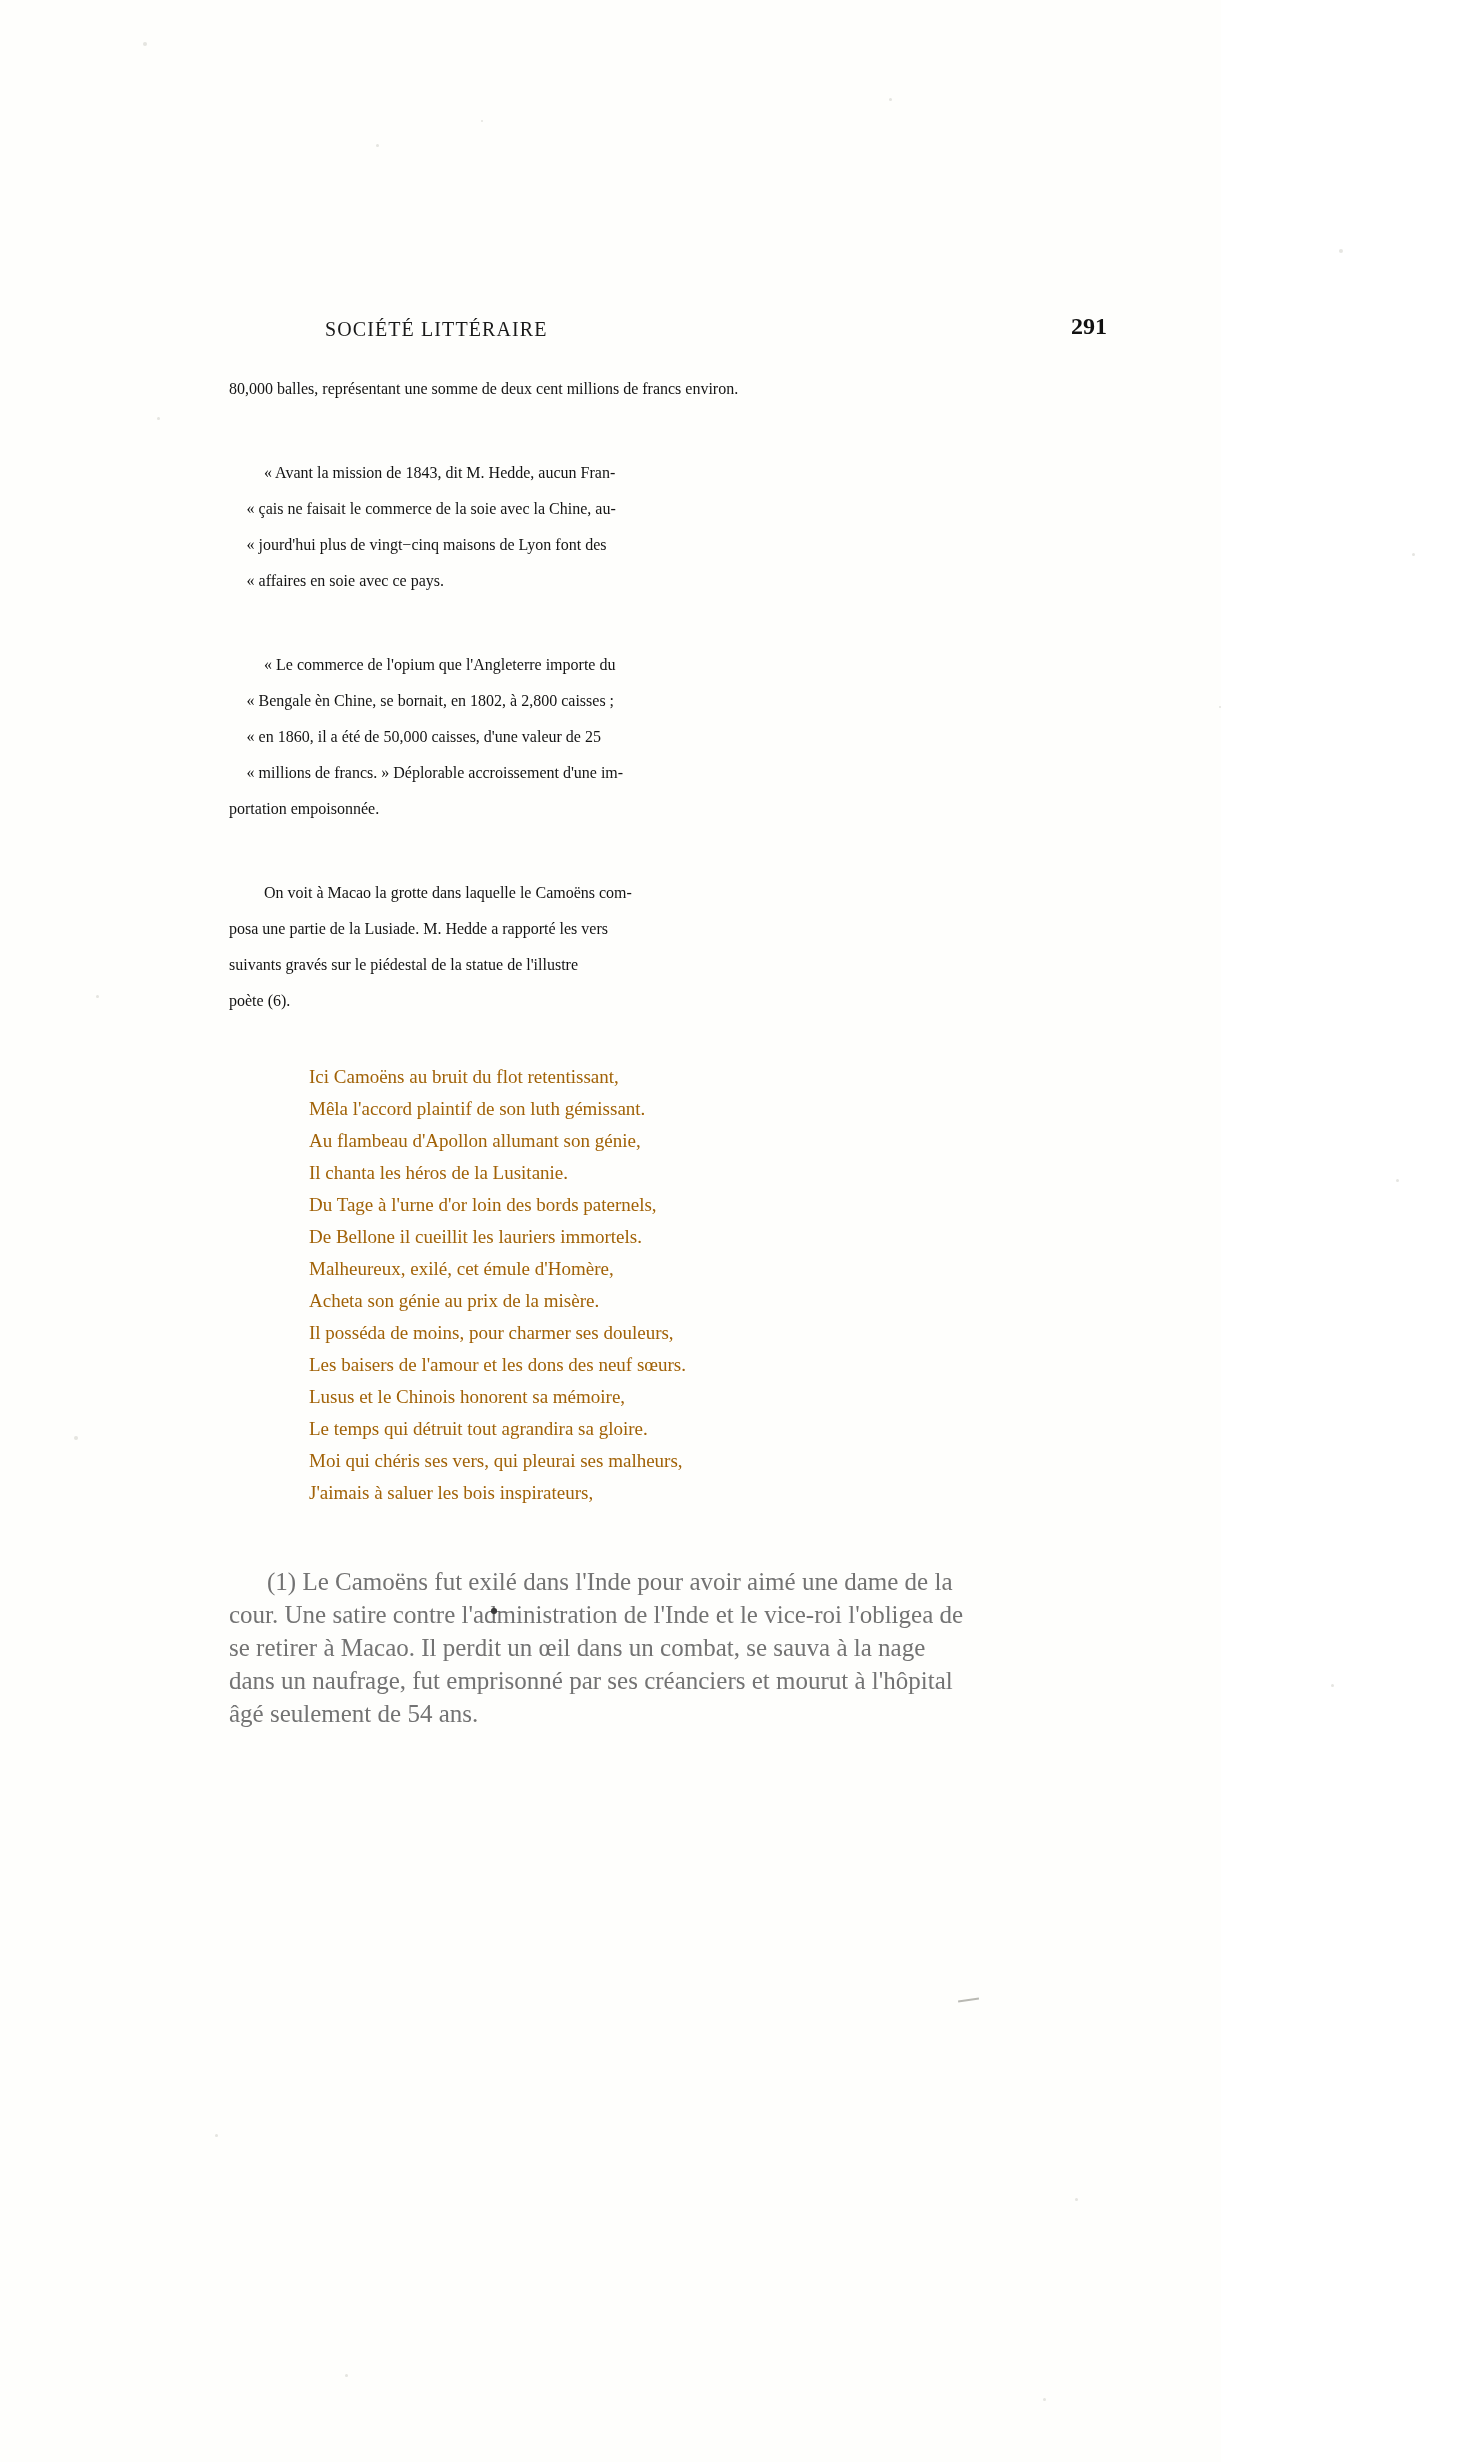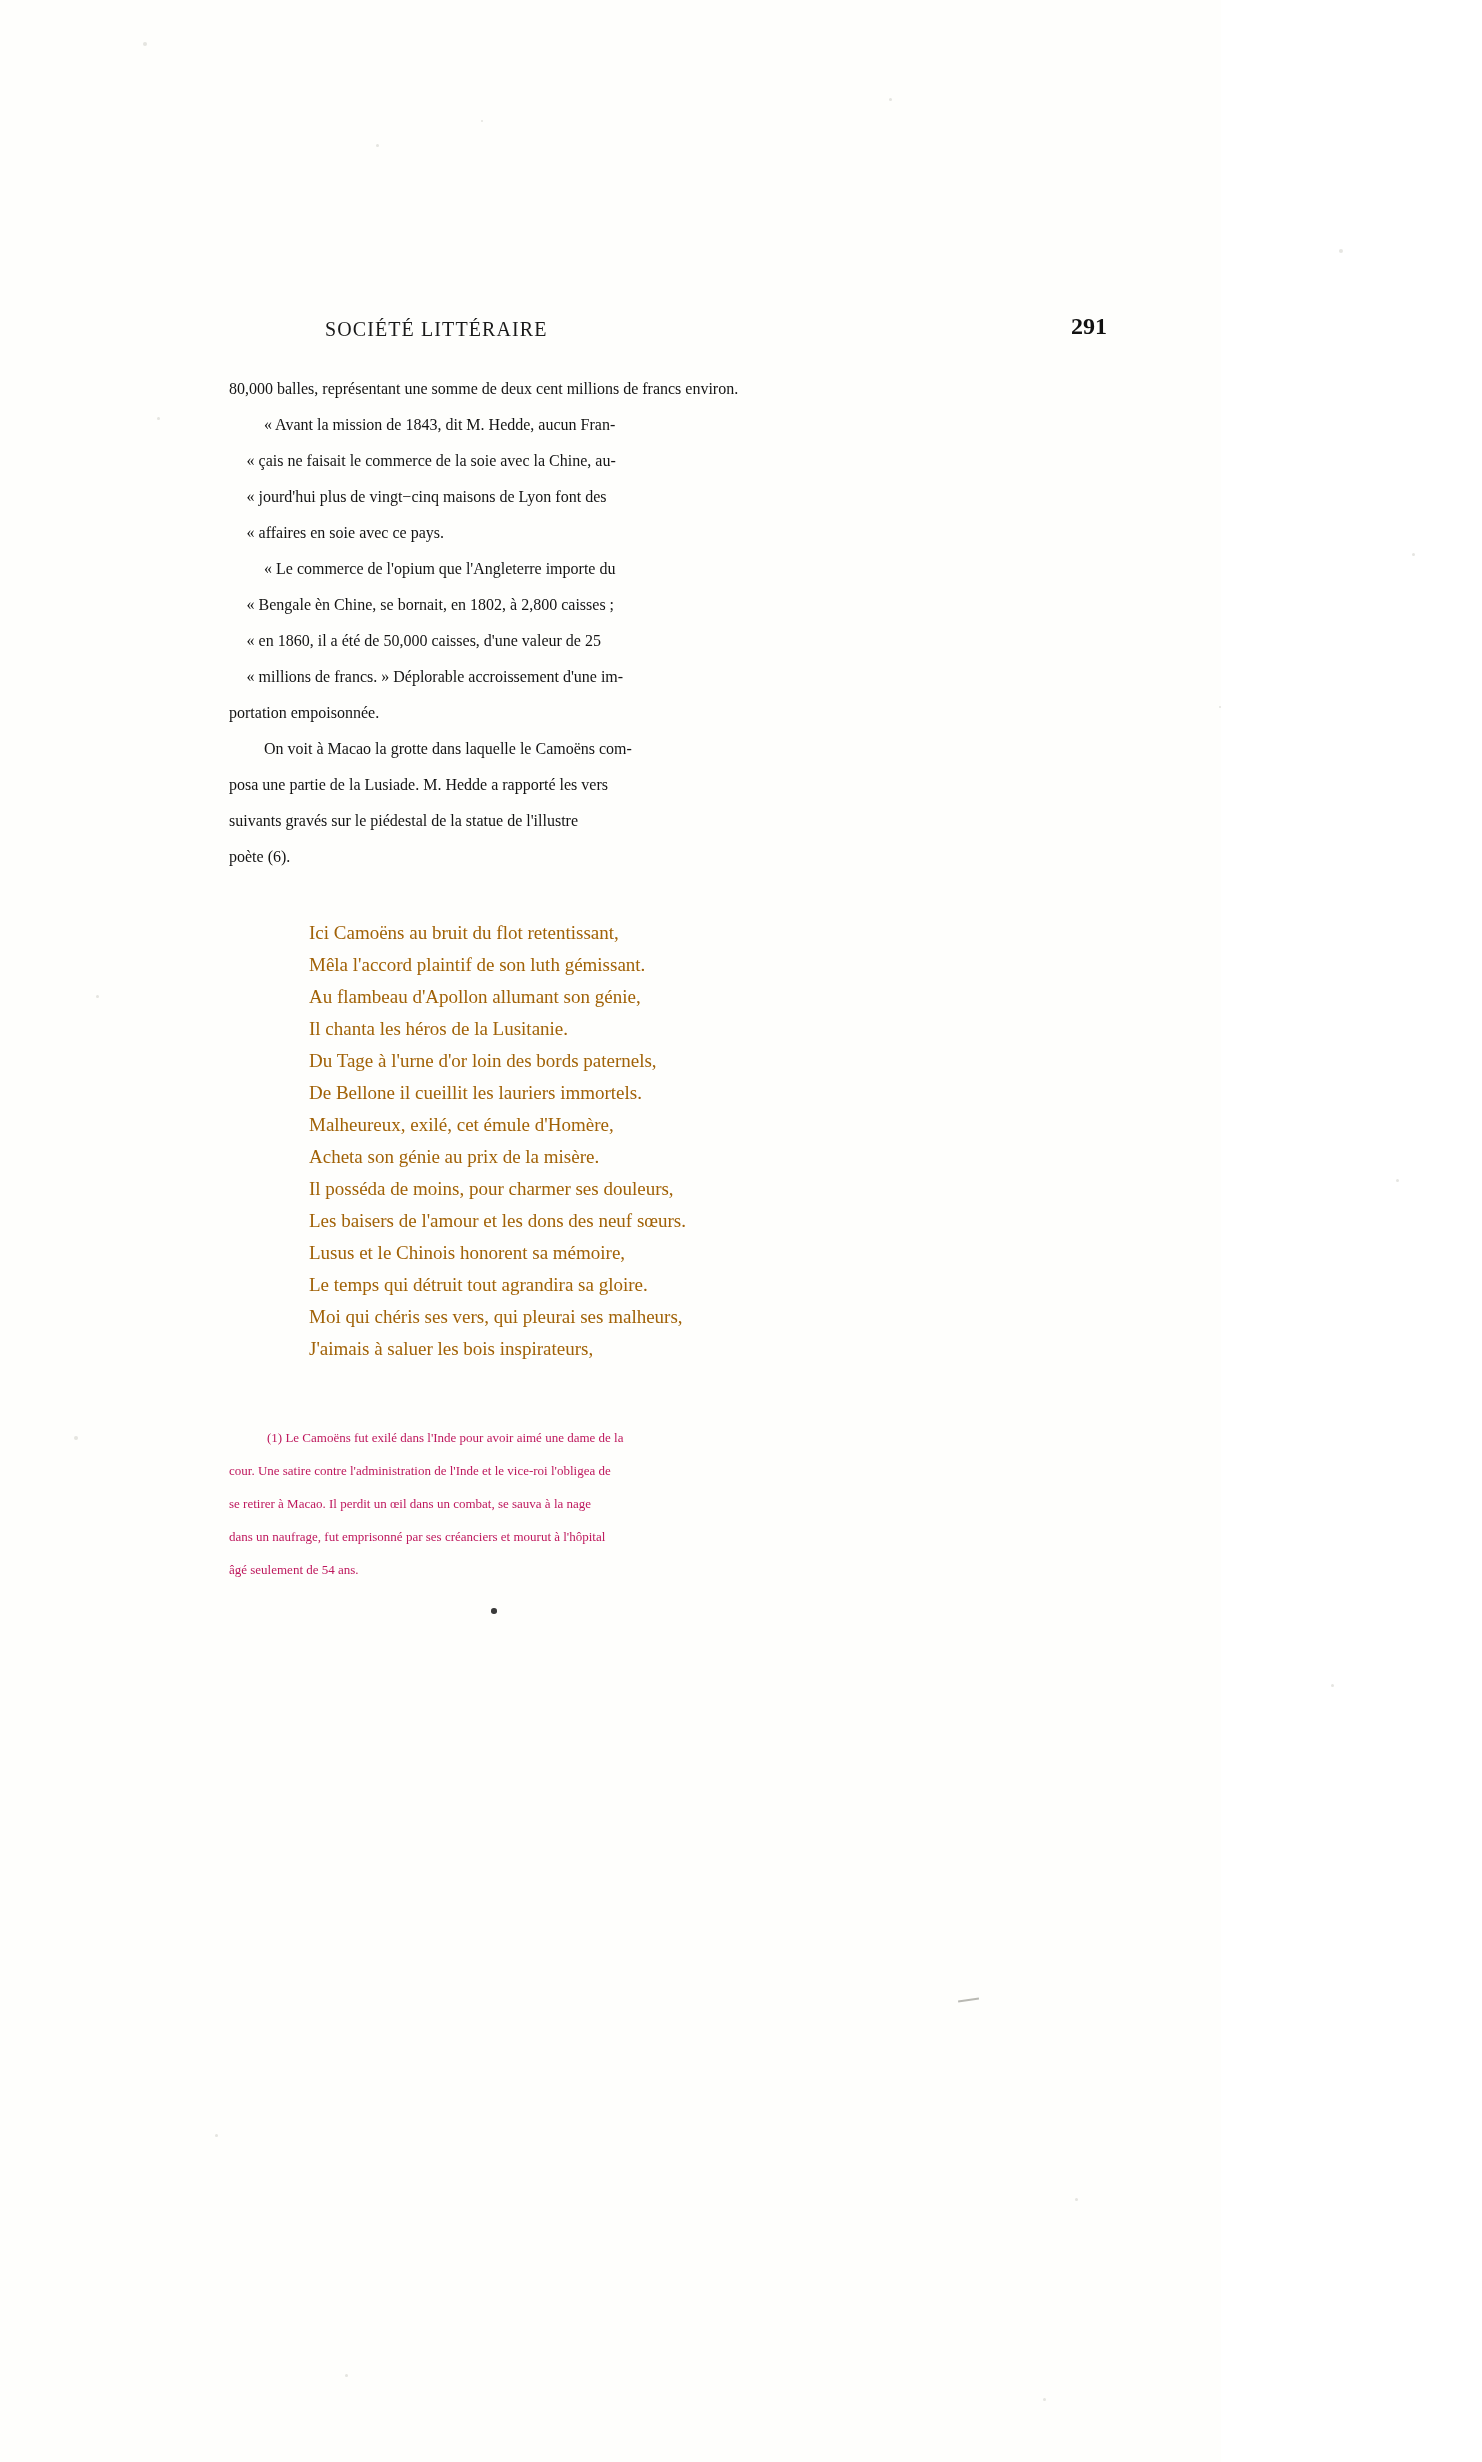--- a/index.html
+++ b/index.html
@@ -59,38 +59,38 @@
   }
   p.body {
     margin: 0;
     font-size: 16px;
     line-height: 36px;
     text-align: justify;
     text-justify: inter-word;
     color: #141414;
     -webkit-font-smoothing: antialiased;
   }
-  p.body.indent { text-indent: 35px; }
+  p.body.indent { text-indent: 35px; margin-top: 48px; }
   p.body.quote  { text-indent: 17.6px; }
 
   .verse {
     margin-top: 42px;
     margin-left: 80px;
     font-size: 19px;
     line-height: 32px;
     color: #a16207;
   }
   .verse div { white-space: nowrap; }
 
   .footnote {
     margin-top: 56px;
-    font-size: 13px;
+    font-size: 25px;
     line-height: 33px;
     text-align: justify;
-    color: #be185d;
+    color: #737373;
     width: 882px;
   }
   .footnote .fn-first { text-indent: 38px; }
 
   .stray1 {
     position: absolute;
     left: 958px;
     top: 1999px;
     width: 21px;
     height: 1.6px;

